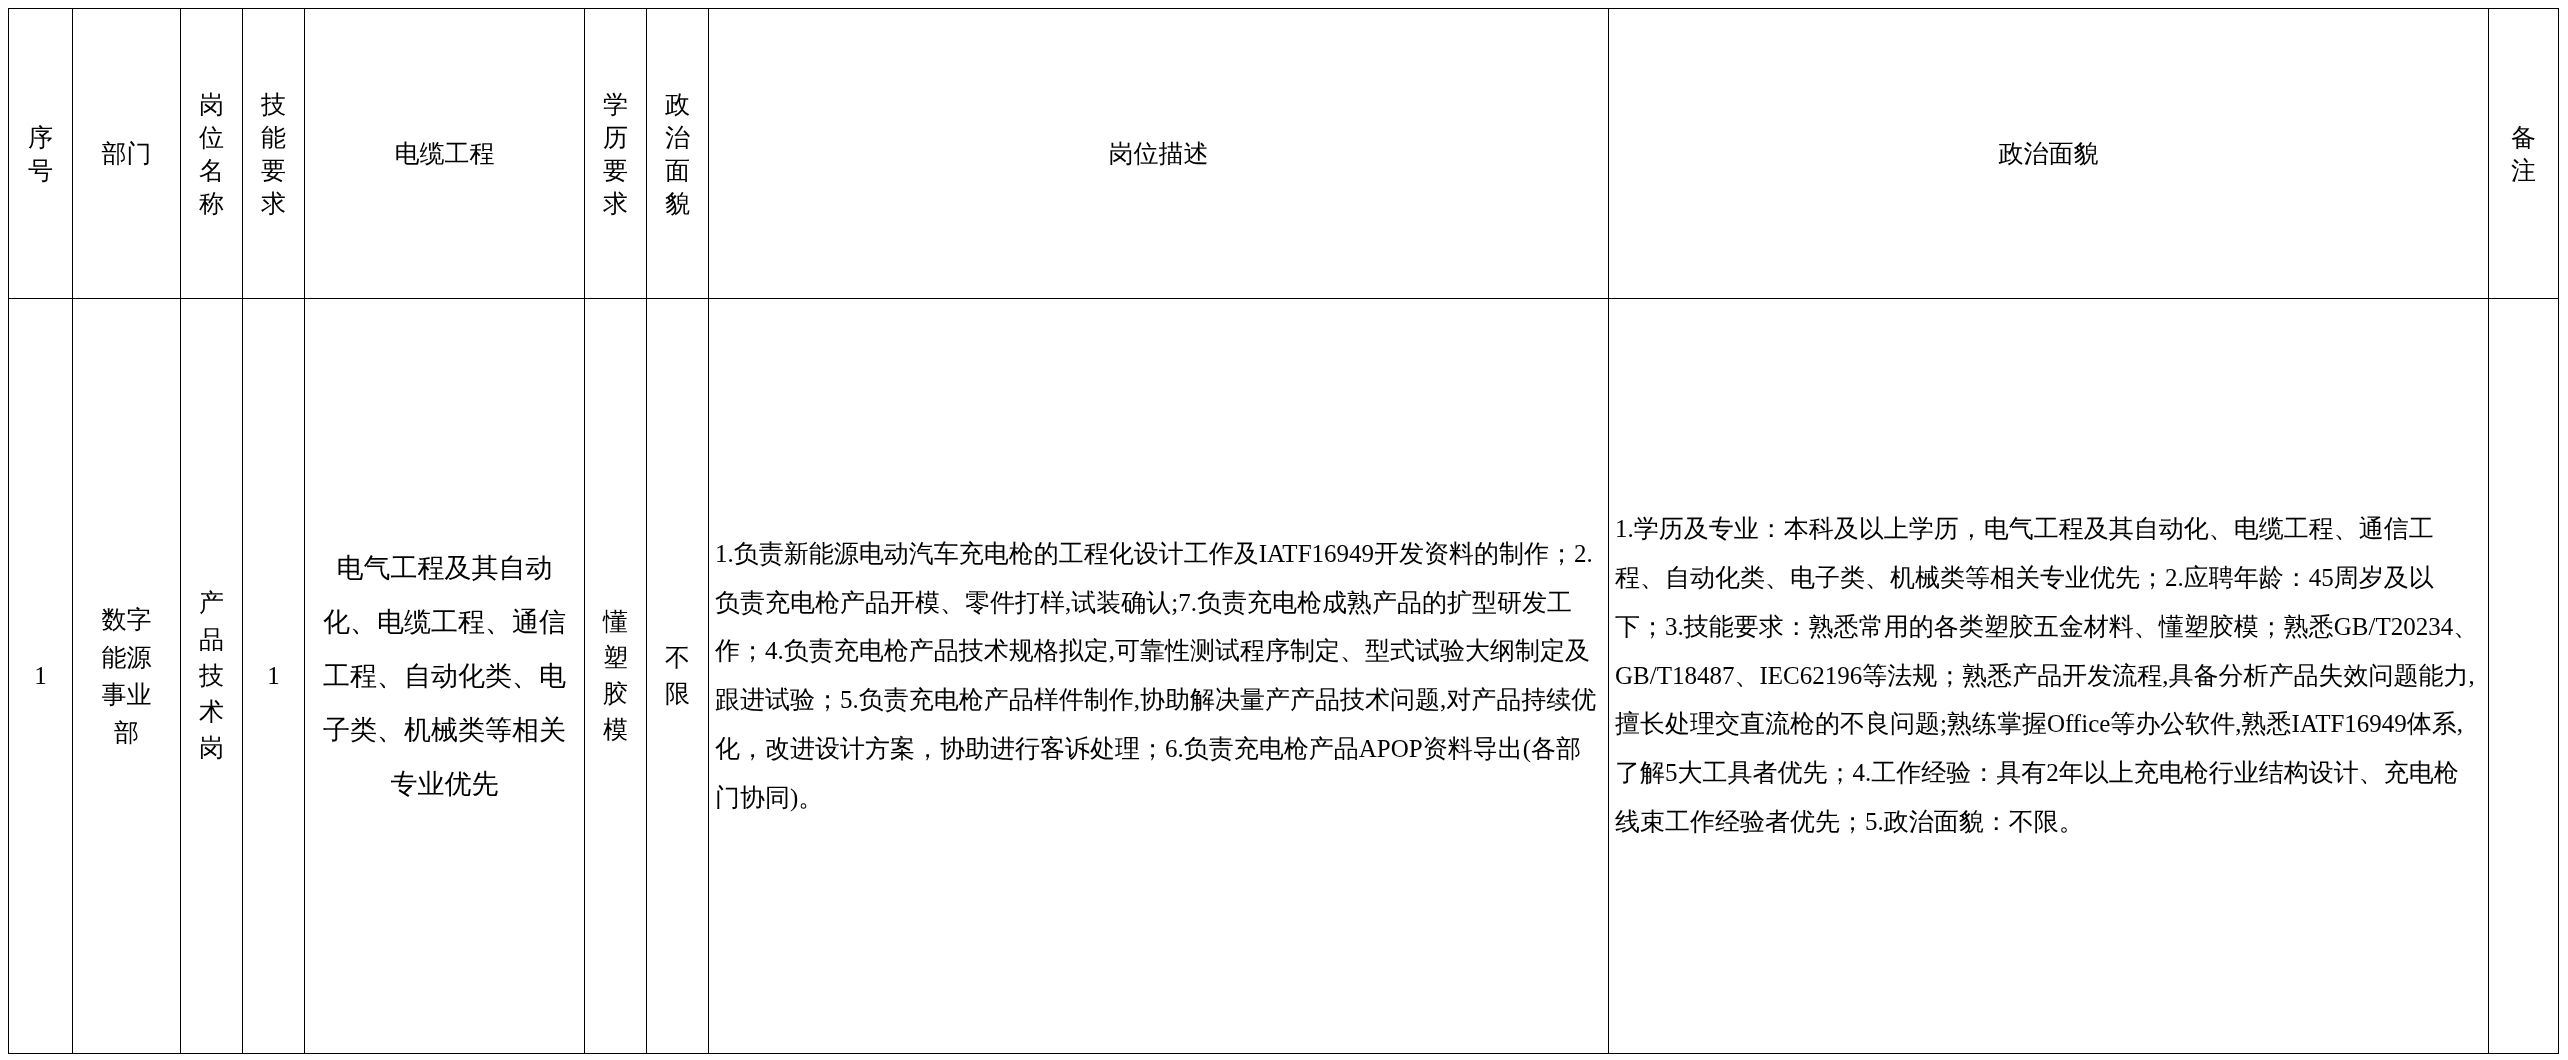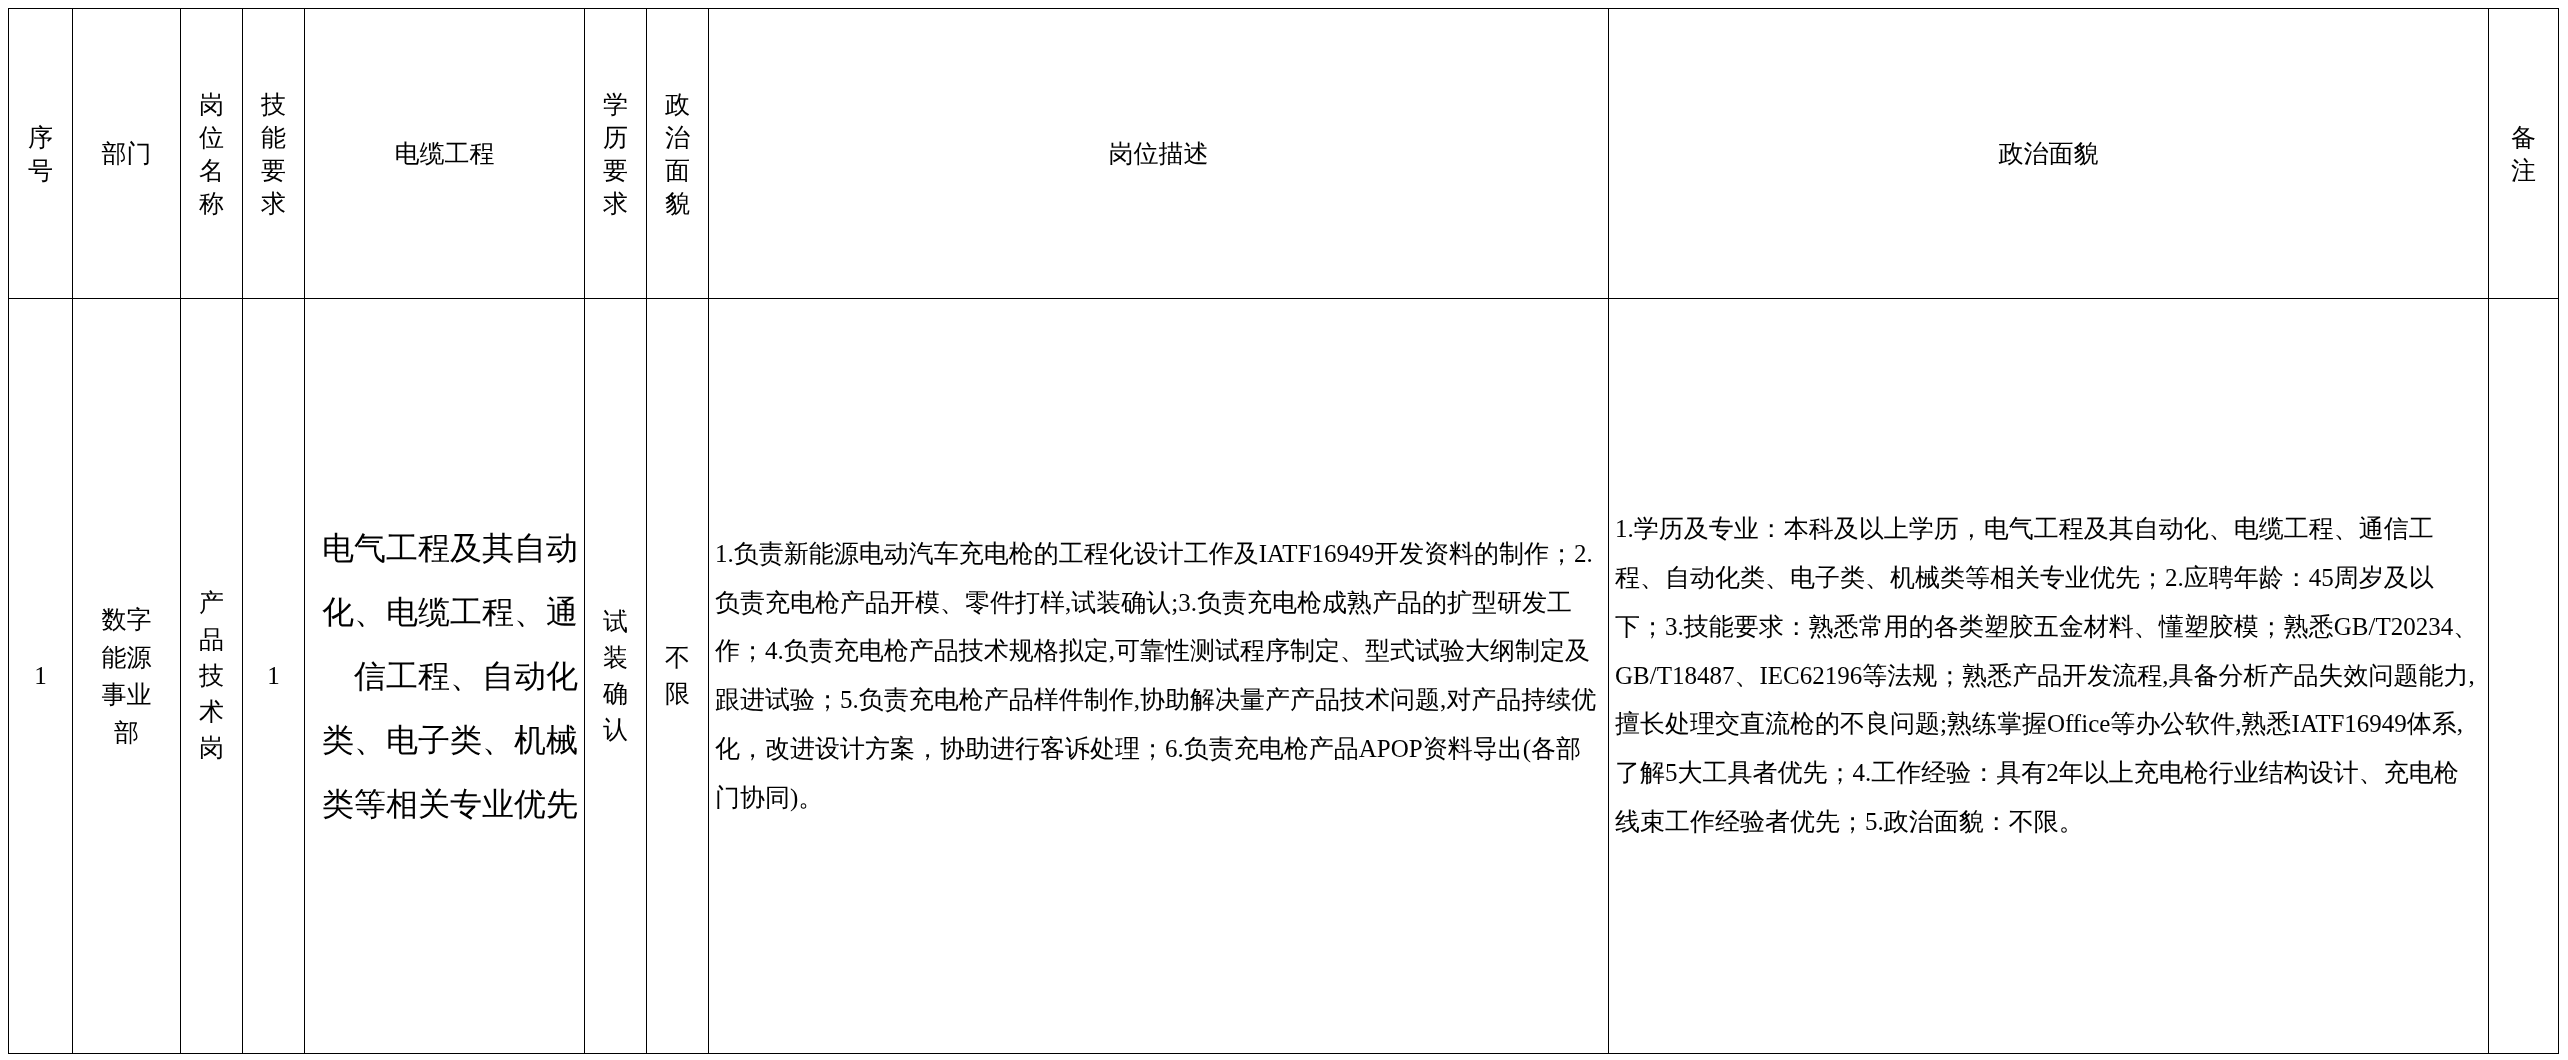--- a/index.html
+++ b/index.html
@@ -69,22 +69,22 @@
   td.center {
     text-align: center;
   }
   td.body-text {
     text-align: left;
     vertical-align: top;
     padding: 22px 18px 10px 18px;
     line-height: 1.95;
   }
   td.major-cell {
-    text-align: right;
-    font-size: 32px;
+    text-align: center;
+    font-size: 27px;
     line-height: 2.0;
     padding: 0 14px;
   }
   .seq-num {
     font-size: 25px;
   }
   .vert-sm {
     width: 1.15em;
     margin: 16px auto;
     line-height: 1.45;
@@ -163,27 +163,27 @@
         <td class="center">
           <div class="vert-sm">产品技术岗</div>
         </td>
         <td class="center">
           <div>1</div>
         </td>
         <td class="major-cell">
           <div>电气工程及其自动化、电缆工程、通信工程、自动化类、电子类、机械类等相关专业优先</div>
         </td>
         <td class="center">
-          <div class="vert-sm">试装确认</div>
+          <div class="vert-sm">懂塑胶模</div>
         </td>
         <td class="center">
           <div class="vert-sm">不限</div>
         </td>
         <td class="body-text">
-          <div>1.负责新能源电动汽车充电枪的工程化设计工作及IATF16949开发资料的制作；2.负责充电枪产品开模、零件打样,试装确认;3.负责充电枪成熟产品的扩型研发工作；4.负责充电枪产品技术规格拟定,可靠性测试程序制定、型式试验大纲制定及跟进试验；5.负责充电枪产品样件制作,协助解决量产产品技术问题,对产品持续优化，改进设计方案，协助进行客诉处理；6.负责充电枪产品APOP资料导出(各部门协同)。</div>
+          <div>1.负责新能源电动汽车充电枪的工程化设计工作及IATF16949开发资料的制作；2.负责充电枪产品开模、零件打样,试装确认;7.负责充电枪成熟产品的扩型研发工作；4.负责充电枪产品技术规格拟定,可靠性测试程序制定、型式试验大纲制定及跟进试验；5.负责充电枪产品样件制作,协助解决量产产品技术问题,对产品持续优化，改进设计方案，协助进行客诉处理；6.负责充电枪产品APOP资料导出(各部门协同)。</div>
         </td>
         <td class="body-text">
           <div>1.学历及专业：本科及以上学历，电气工程及其自动化、电缆工程、通信工程、自动化类、电子类、机械类等相关专业优先；2.应聘年龄：45周岁及以下；3.技能要求：熟悉常用的各类塑胶五金材料、懂塑胶模；熟悉GB/T20234、GB/T18487、IEC62196等法规；熟悉产品开发流程,具备分析产品失效问题能力,擅长处理交直流枪的不良问题;熟练掌握Office等办公软件,熟悉IATF16949体系,了解5大工具者优先；4.工作经验：具有2年以上充电枪行业结构设计、充电枪线束工作经验者优先；5.政治面貌：不限。</div>
         </td>
         <td class="center">
           <div></div>
         </td>
       </tr>
     </tbody>
   </table>

